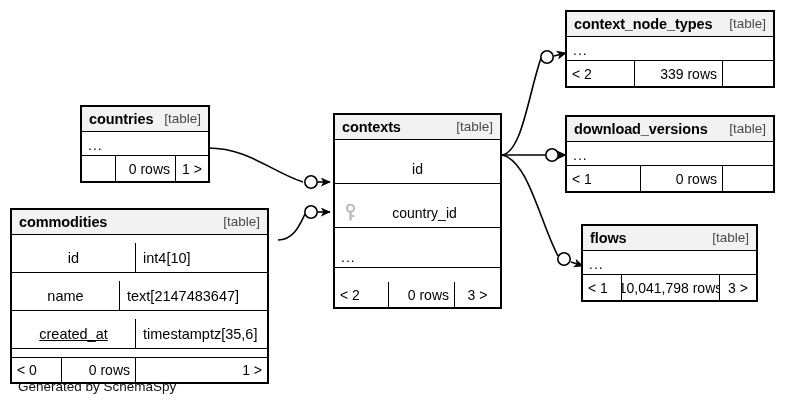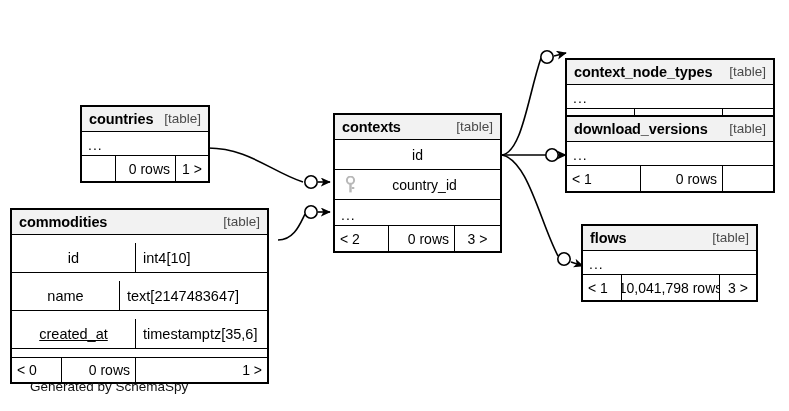--- a/index.html
+++ b/index.html
@@ -139,21 +139,20 @@
   .fc-left { justify-content: flex-start; }
   .fc-right { justify-content: flex-end; }
   .fc-center { justify-content: center; }
   #credit {
     position: absolute;
     left: 18px;
     top: 379px;
     font-size: 13.5px;
     color: #111111;
     white-space: nowrap;
-    margin-left: 12px;
   }
 </style>
 </head>
 <body>
 
 <div id="canvas">
 
   <svg id="edges" viewBox="0 0 789 411" xmlns="http://www.w3.org/2000/svg">
     <defs>
       <marker id="arrowIn" markerWidth="10" markerHeight="9" refX="9.2" refY="4.5" orient="auto" markerUnits="userSpaceOnUse">
@@ -224,21 +223,21 @@
       <div class="cell-right" style="flex:1;">timestamptz[35,6]</div>
     </div>
 
     <div class="footer-row">
       <div class="fcell fc-left" style="width:50px;">&lt; 0</div>
       <div class="fcell fc-right" style="width:74px;">0 rows</div>
       <div class="fcell fc-right" style="flex:1;">1 &gt;</div>
     </div>
   </div>
 
-  <div class="table-box" style="left:333px; top:113px; width:169px;">
+  <div class="table-box" style="left:333px; top:113px; width:169px;gap:14px;">
     <div class="tbl-title">
       <span class="tbl-name">contexts</span>
       <span class="tbl-tag">[table]</span>
     </div>
 
     <div class="tbl-row" style="height:30px;">
       <span>id</span>
     </div>
 
     <div class="tbl-row" style="height:30px;">
@@ -257,21 +256,21 @@
 
     <div class="tbl-row row-ellipsis" style="height:26px; justify-content:flex-start;">...</div>
 
     <div class="footer-row no-top">
       <div class="fcell fc-left" style="width:54px;">&lt; 2</div>
       <div class="fcell fc-right" style="width:66px;">0 rows</div>
       <div class="fcell fc-center" style="flex:1;">3 &gt;</div>
     </div>
   </div>
 
-  <div class="table-box" style="left:565px; top:10px; width:210px;margin-top:48px;">
+  <div class="table-box" style="left:565px; top:10px; width:210px;">
     <div class="tbl-title">
       <span class="tbl-name">context_node_types</span>
       <span class="tbl-tag">[table]</span>
     </div>
     <div class="tbl-row row-ellipsis" style="border-bottom:1px solid #000; justify-content:flex-start;">...</div>
     <div class="footer-row no-top">
       <div class="fcell fc-left" style="width:68px;">&lt; 2</div>
       <div class="fcell fc-right" style="width:88px;">339 rows</div>
       <div class="fcell fc-center" style="flex:1;"></div>
     </div>

